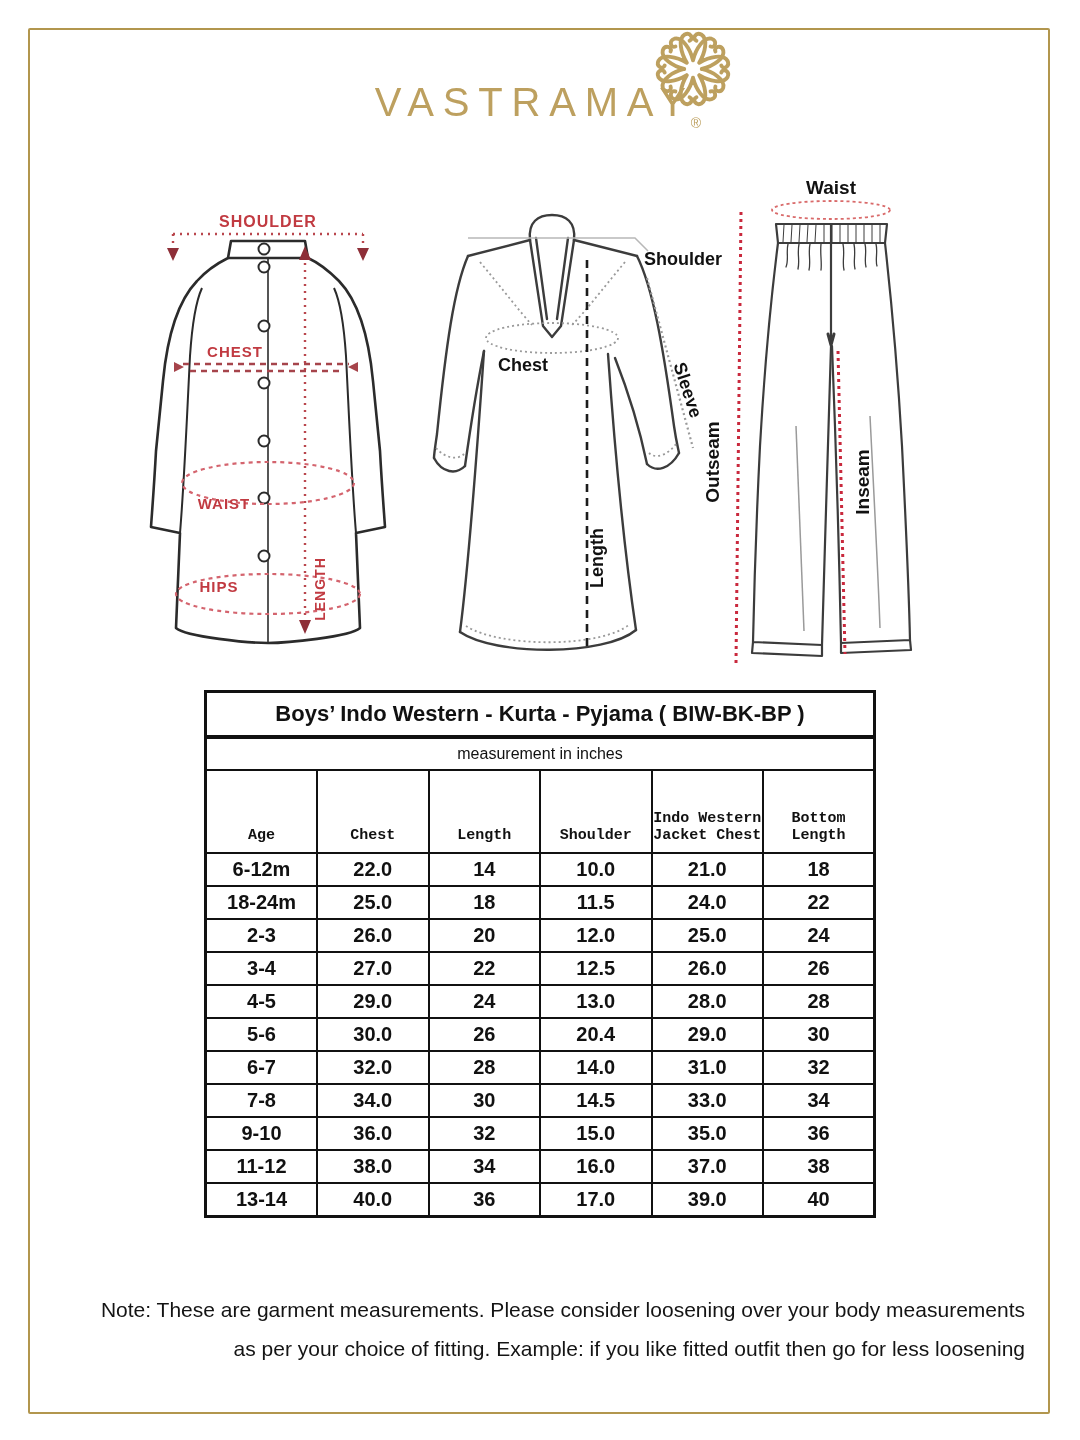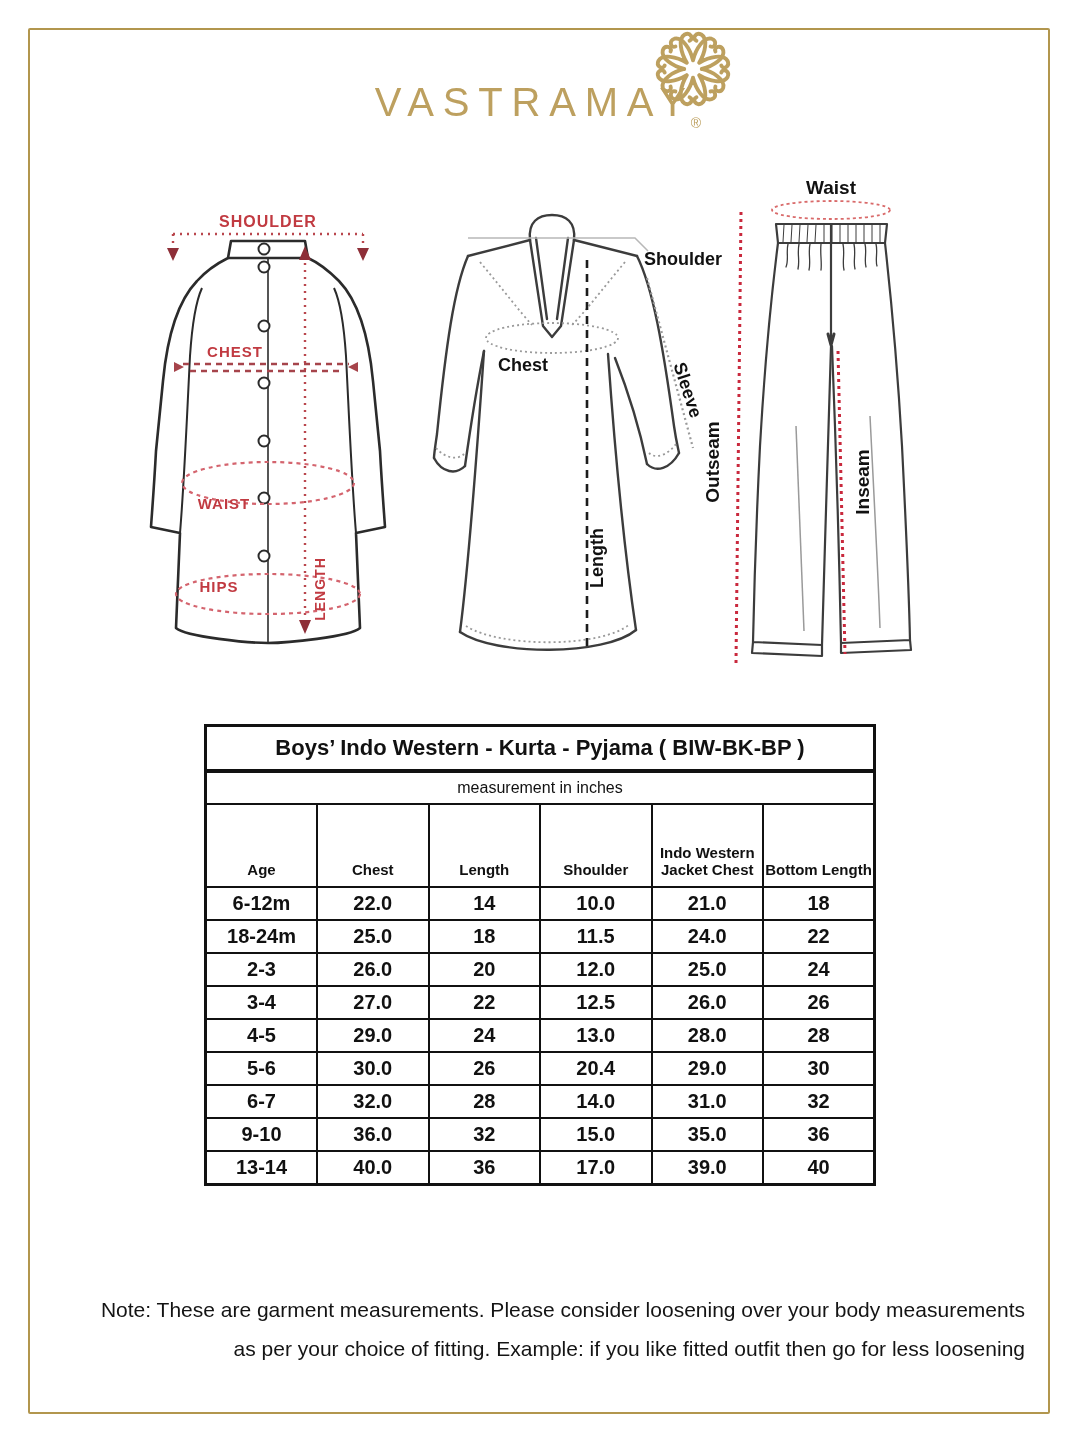--- a/index.html
+++ b/index.html
@@ -16,26 +16,26 @@
   .logo-text{
     font-size:40px;letter-spacing:.22em;color:#bda05f;font-weight:400;
     white-space:nowrap;
   }
   .logo-reg{font-size:14px;color:#bda05f;position:relative;top:12px;left:-4px;letter-spacing:0;}
   .ornament{position:absolute;left:645px;top:28px;}
   
   .dg{position:absolute;}
   .dg text{font-family:"Liberation Sans",sans-serif;}
   
-  .table-wrap{position:absolute;left:204px;top:724px;width:672px;}
+  .table-wrap{position:absolute;left:204px;top:690px;width:672px;}
   table.size{border-collapse:collapse;width:100%;table-layout:fixed;border:3px solid #111;}
   table.size th,table.size td{border:2px solid #111;text-align:center;padding:0;}
   .title-cell{font-size:22px;font-weight:bold;height:42px;border-bottom-width:4px !important;}
   .subtitle-cell{font-size:16px;font-weight:normal;height:30px;}
-  tr.cols th{font-size:15px;font-weight:bold;height:74px;vertical-align:bottom;padding-bottom:7px;line-height:1.12;}
+  tr.cols th{font-size:15px;font-weight:bold;height:74px;vertical-align:bottom;padding-bottom:7px;line-height:1.12;font-family:Liberation Mono, monospace;}
   tbody.rows td{font-size:20px;font-weight:bold;height:31px;}
   
   .note{
     position:absolute;left:55px;top:1290px;width:970px;text-align:right;
     font-size:21px;line-height:39px;color:#141414;
   }
 </style>
 </head>
 <body>
 
@@ -237,28 +237,44 @@
         </tr>
         <tr>
           <td>6-7</td>
           <td>32.0</td>
           <td>28</td>
           <td>14.0</td>
           <td>31.0</td>
           <td>32</td>
         </tr>
         <tr>
+          <td>7-8</td>
+          <td>34.0</td>
+          <td>30</td>
+          <td>14.5</td>
+          <td>33.0</td>
+          <td>34</td>
+        </tr>
+        <tr>
           <td>9-10</td>
           <td>36.0</td>
           <td>32</td>
           <td>15.0</td>
           <td>35.0</td>
           <td>36</td>
         </tr>
         <tr>
+          <td>11-12</td>
+          <td>38.0</td>
+          <td>34</td>
+          <td>16.0</td>
+          <td>37.0</td>
+          <td>38</td>
+        </tr>
+        <tr>
           <td>13-14</td>
           <td>40.0</td>
           <td>36</td>
           <td>17.0</td>
           <td>39.0</td>
           <td>40</td>
         </tr>
       </tbody>
   </table>
 </div>

